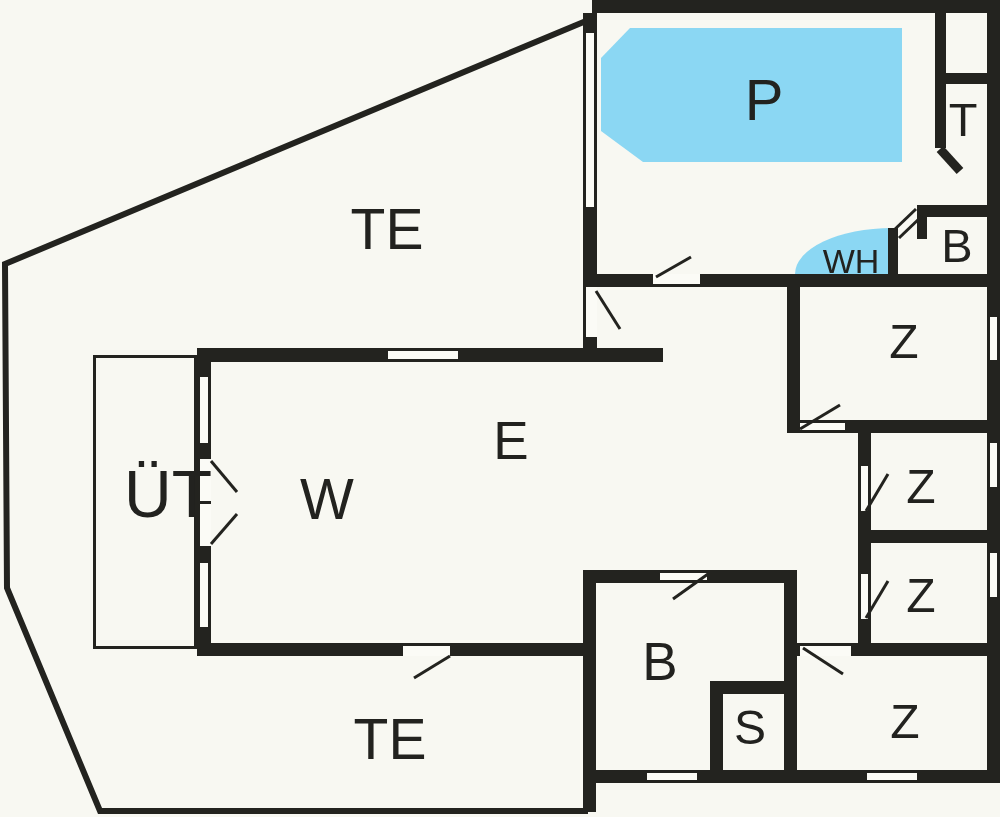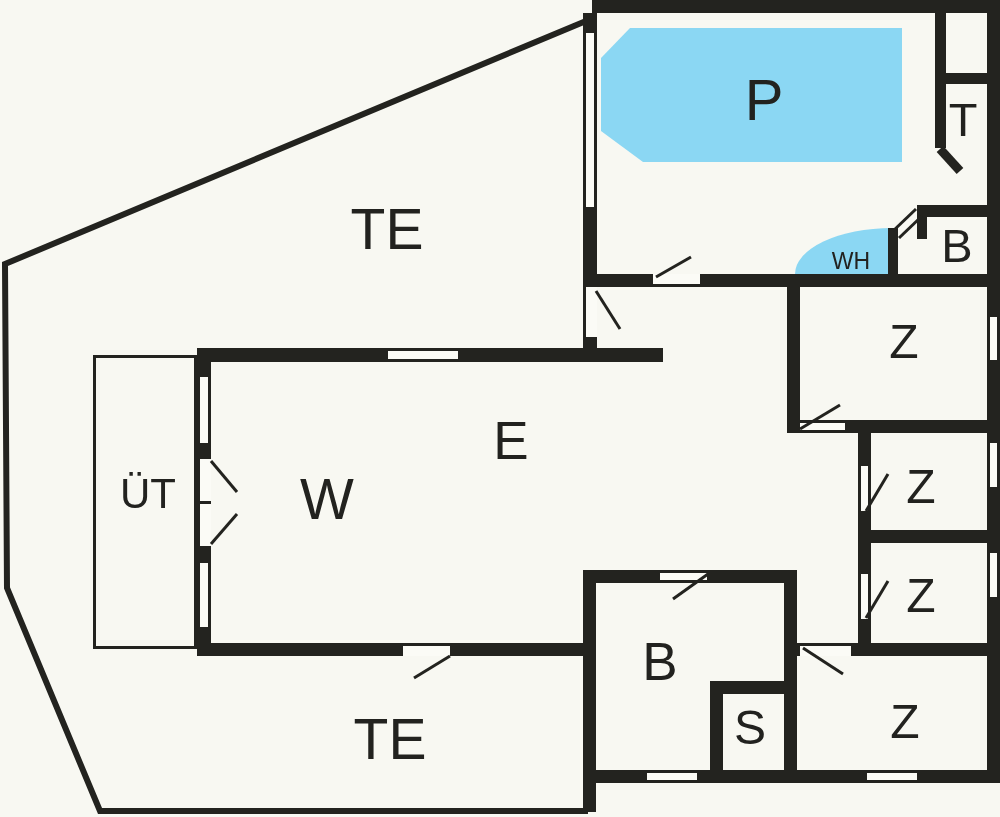--- a/index.html
+++ b/index.html
@@ -174,25 +174,25 @@
         <line x1="866" y1="618" x2="888" y2="581"></line>
         <line x1="803" y1="648" x2="843" y2="674"></line>
       </g>
     </g>
   </svg>
 
   <div class="lbl" style="left:387px;top:229px;font-size:57px">TE</div>
   <div class="lbl" style="left:764px;top:100px;font-size:58px">P</div>
   <div class="lbl" style="left:963px;top:119px;font-size:47px">T</div>
   <div class="lbl" style="left:957px;top:245px;font-size:47px">B</div>
-  <div class="lbl" style="left:851px;top:261px;font-size:23px">WH</div>
+  <div class="lbl" style="left:851px;top:261px;font-size:34px">WH</div>
   <div class="lbl" style="left:904px;top:342px;font-size:48px">Z</div>
   <div class="lbl" style="left:511px;top:440px;font-size:53px">E</div>
   <div class="lbl" style="left:327px;top:499px;font-size:57px">W</div>
-  <div class="lbl" style="left:148px;top:494px;font-size:42px">ÜT</div>
+  <div class="lbl" style="left:168px;top:494px;font-size:66px">ÜT</div>
   <div class="lbl" style="left:921px;top:487px;font-size:48px">Z</div>
   <div class="lbl" style="left:921px;top:596px;font-size:48px">Z</div>
   <div class="lbl" style="left:660px;top:661px;font-size:53px">B</div>
   <div class="lbl" style="left:750px;top:728px;font-size:48px">S</div>
   <div class="lbl" style="left:905px;top:722px;font-size:48px">Z</div>
   <div class="lbl" style="left:390px;top:739px;font-size:57px">TE</div>
 
 </div>
 
 </body></html>

